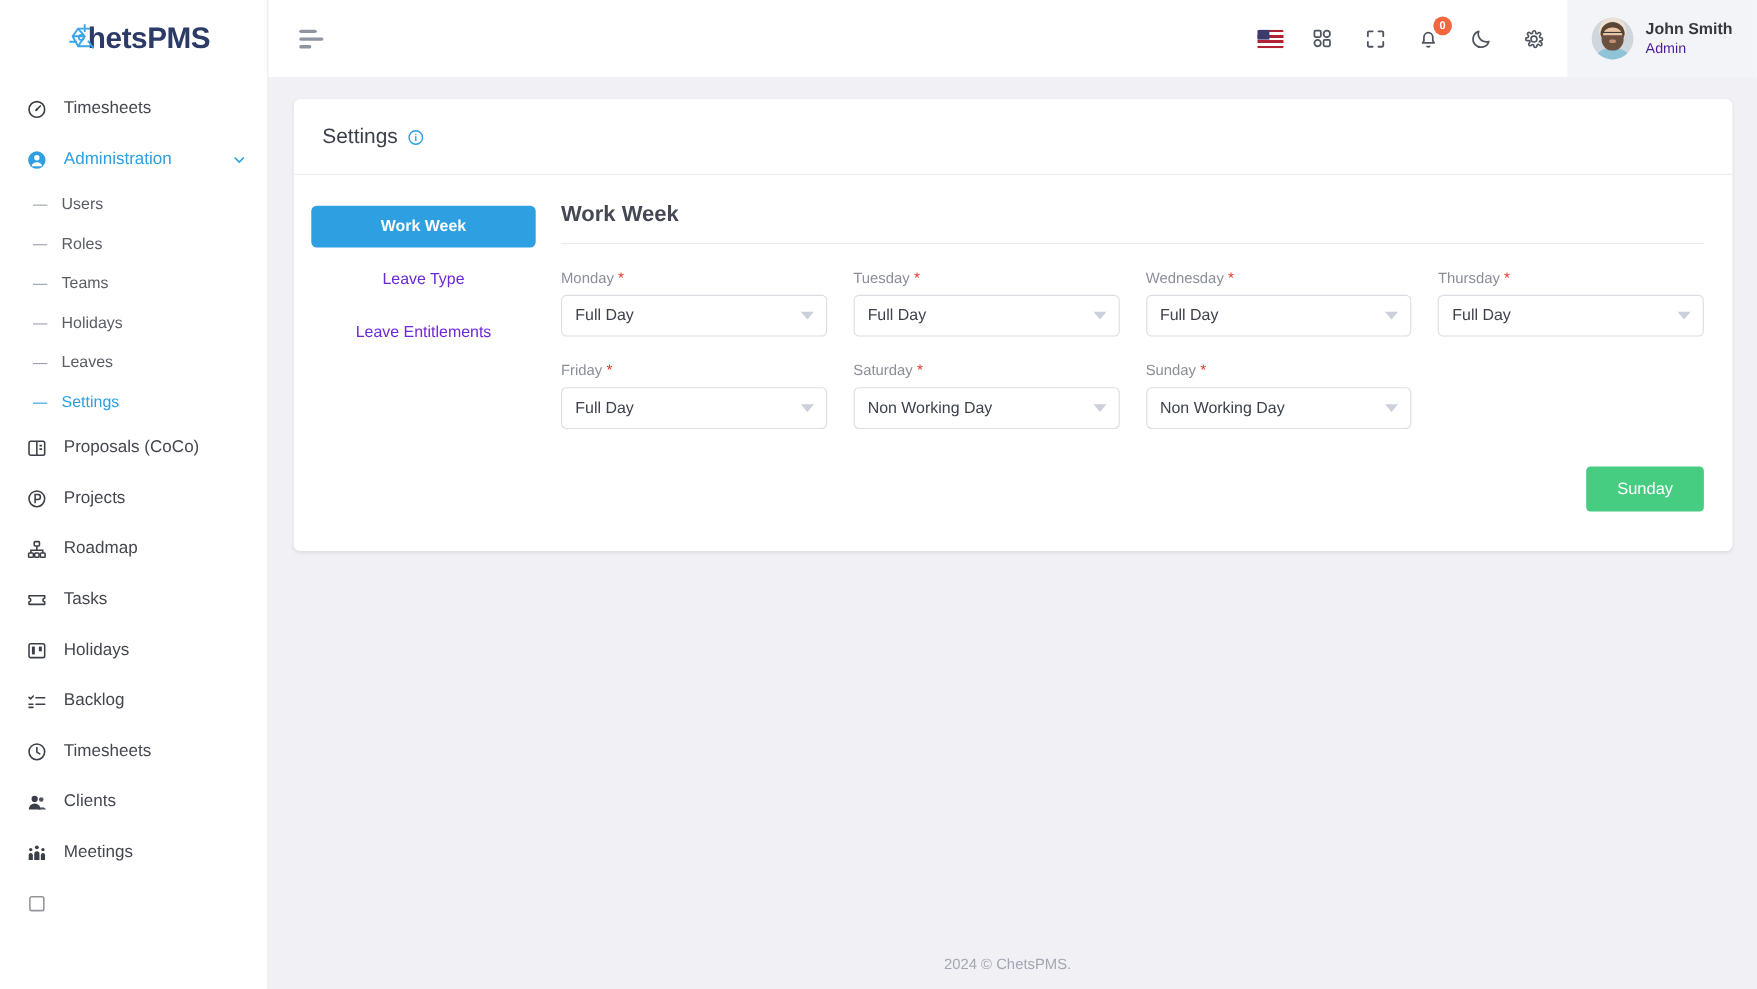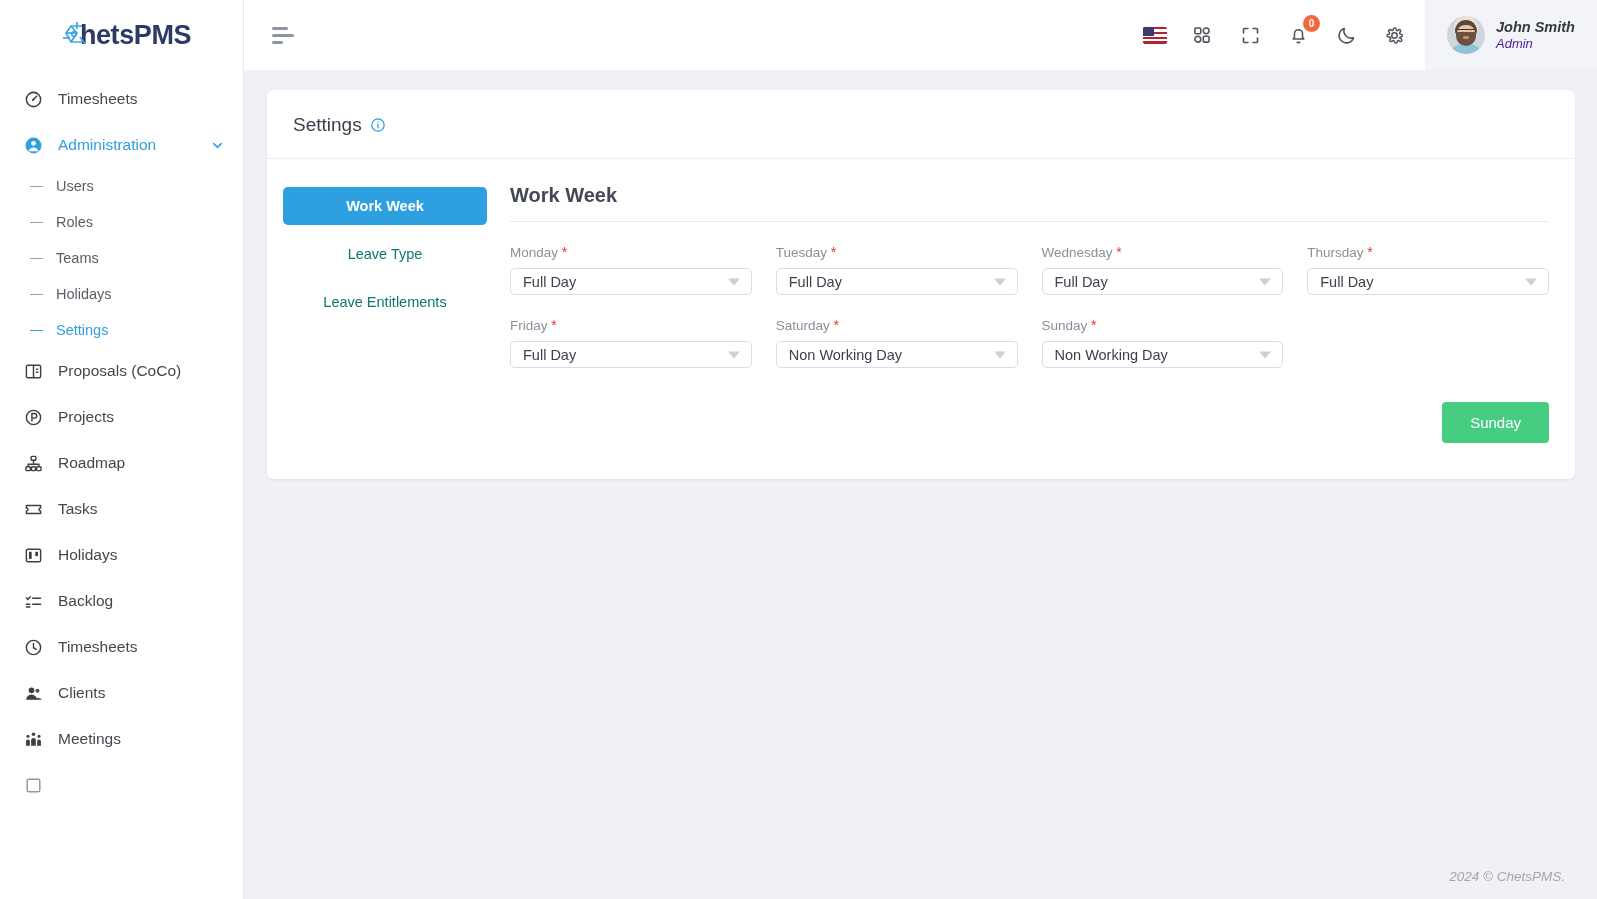--- a/index.html
+++ b/index.html
@@ -99,21 +99,20 @@
     font-size: 10px; font-weight: 700;
     width: 17px; height: 17px; border-radius: 50%;
     display: flex; align-items: center; justify-content: center;
     line-height: 1;
   }
   .user-box {
     display: flex; align-items: center; gap: 11px;
     height: 70px; padding: 0 16px 0 22px;
     background: #f3f4f8; cursor: pointer;
     min-width: 172px;
-    font-style: italic;
   }
   .avatar {
     width: 38px; height: 38px; border-radius: 50%;
     background: radial-gradient(circle at 50% 32%, #efe0d4 0 38%, #cfd6dc 38% 100%);
     position: relative; overflow: hidden; flex: 0 0 38px;
   }
   .avatar .hair { position:absolute; left:8px; top:4px; width:22px; height:15px; background:#5a4636; border-radius:11px 11px 4px 4px;}
   .avatar .face { position:absolute; left:10px; top:9px; width:18px; height:19px; background:#e8c3a4; border-radius:9px 9px 10px 10px;}
   .avatar .beard { position:absolute; left:9px; top:16px; width:20px; height:14px; background:#6b5140; border-radius:0 0 10px 10px;}
   .avatar .mouth { position:absolute; left:16px; top:20px; width:6px; height:3px; background:#c58f76; border-radius:2px;}
@@ -142,63 +141,63 @@
   }
   .card-head h1 { font-size: 19px; font-weight: 500; color: #3a3f4b; }
   .info-ico { color: #2e9fe0; display:flex; align-items:center; }
 
   .card-body { display: flex; padding: 25px 26px 36px 16px; }
 
   .side-tabs { width: 204px; flex: 0 0 204px; padding-top: 3px; }
   .tab-btn {
     display: block; width: 100%; text-align: center;
     padding: 11px 8px; border-radius: 5px;
-    font-size: 14.5px; color: #0f766e; cursor: pointer;
+    font-size: 14.5px; color: #6d28d9; cursor: pointer;
     border: none; background: transparent;
     font-family: inherit; margin-bottom: 10px;
   }
   .tab-btn.active { background: #2e9fe0; color: #fff; font-weight: 600; }
 
   .form-area { flex: 1 1 auto; padding-left: 23px; min-width: 0;}
   .form-title { font-size: 20px; font-weight: 700; color: #434854; padding-bottom: 14px; }
   .form-rule { border-top: 1px solid #e9e9ee; margin-bottom: 22px; }
 
   .grid {
     display: grid;
     grid-template-columns: repeat(4, 1fr);
     column-gap: 24px; row-gap: 22px;
   }
   .field label {
     display: block; font-size: 13.5px; color: #8b8f9a; margin-bottom: 8px;
   }
   .req { color: #e8342a; font-size: 14px; }
   .select {
     position: relative;
-    height: 27px; border: 1px solid #dcdde4; border-radius: 5px;
+    height: 38px; border: 1px solid #dcdde4; border-radius: 5px;
     background: #fff; display: flex; align-items: center;
     padding: 0 30px 0 12px; font-size: 14.5px; color: #3c414c;
     cursor: pointer; user-select: none;
   }
   .caret {
     position: absolute; right: 11px; top: 50%; transform: translateY(-50%);
     width: 0; height: 0;
     border-left: 6px solid transparent; border-right: 6px solid transparent;
     border-top: 7px solid #ccd0da;
   }
   .btn-row { display: flex; justify-content: flex-end; margin-top: 34px; }
   .update-btn {
     background: #46cd82; color: #fff; border: none; border-radius: 4px;
     font-size: 15px; padding: 12px 28px; cursor: pointer;
     font-family: inherit;
   }
 
   .footer {
     margin-top: auto;
-    height: 46px; display: flex; align-items: center; justify-content: flex-end;
-    font-size: 13.5px; color: #a3a7b2; padding-right: 10px; font-style: italic;
+    height: 46px; display: flex; align-items: center; justify-content: center;
+    font-size: 13.5px; color: #a3a7b2; padding-right: 10px;
   }
 </style>
 </head>
 <body>
 
 <div class="app">
 
   <aside class="sidebar">
 
     <div class="logo-wrap">
@@ -258,20 +257,24 @@
         <span>Roles</span>
       </div>
       <div class="sub-item">
         <span class="dash"></span>
         <span>Teams</span>
       </div>
       <div class="sub-item">
         <span class="dash"></span>
         <span>Holidays</span>
       </div>
+      <div class="sub-item">
+        <span class="dash"></span>
+        <span>Leaves</span>
+      </div>
       <div class="sub-item active">
         <span class="dash"></span>
         <span>Settings</span>
       </div>
 
       <div class="nav-item">
         <span class="nav-ico">
           <svg width="19" height="19" viewBox="0 0 24 24" fill="none" stroke="currentColor" stroke-width="1.8">
             <rect x="3" y="4" width="18" height="16" rx="2"></rect>
               <path d="M12 4v16"></path>

